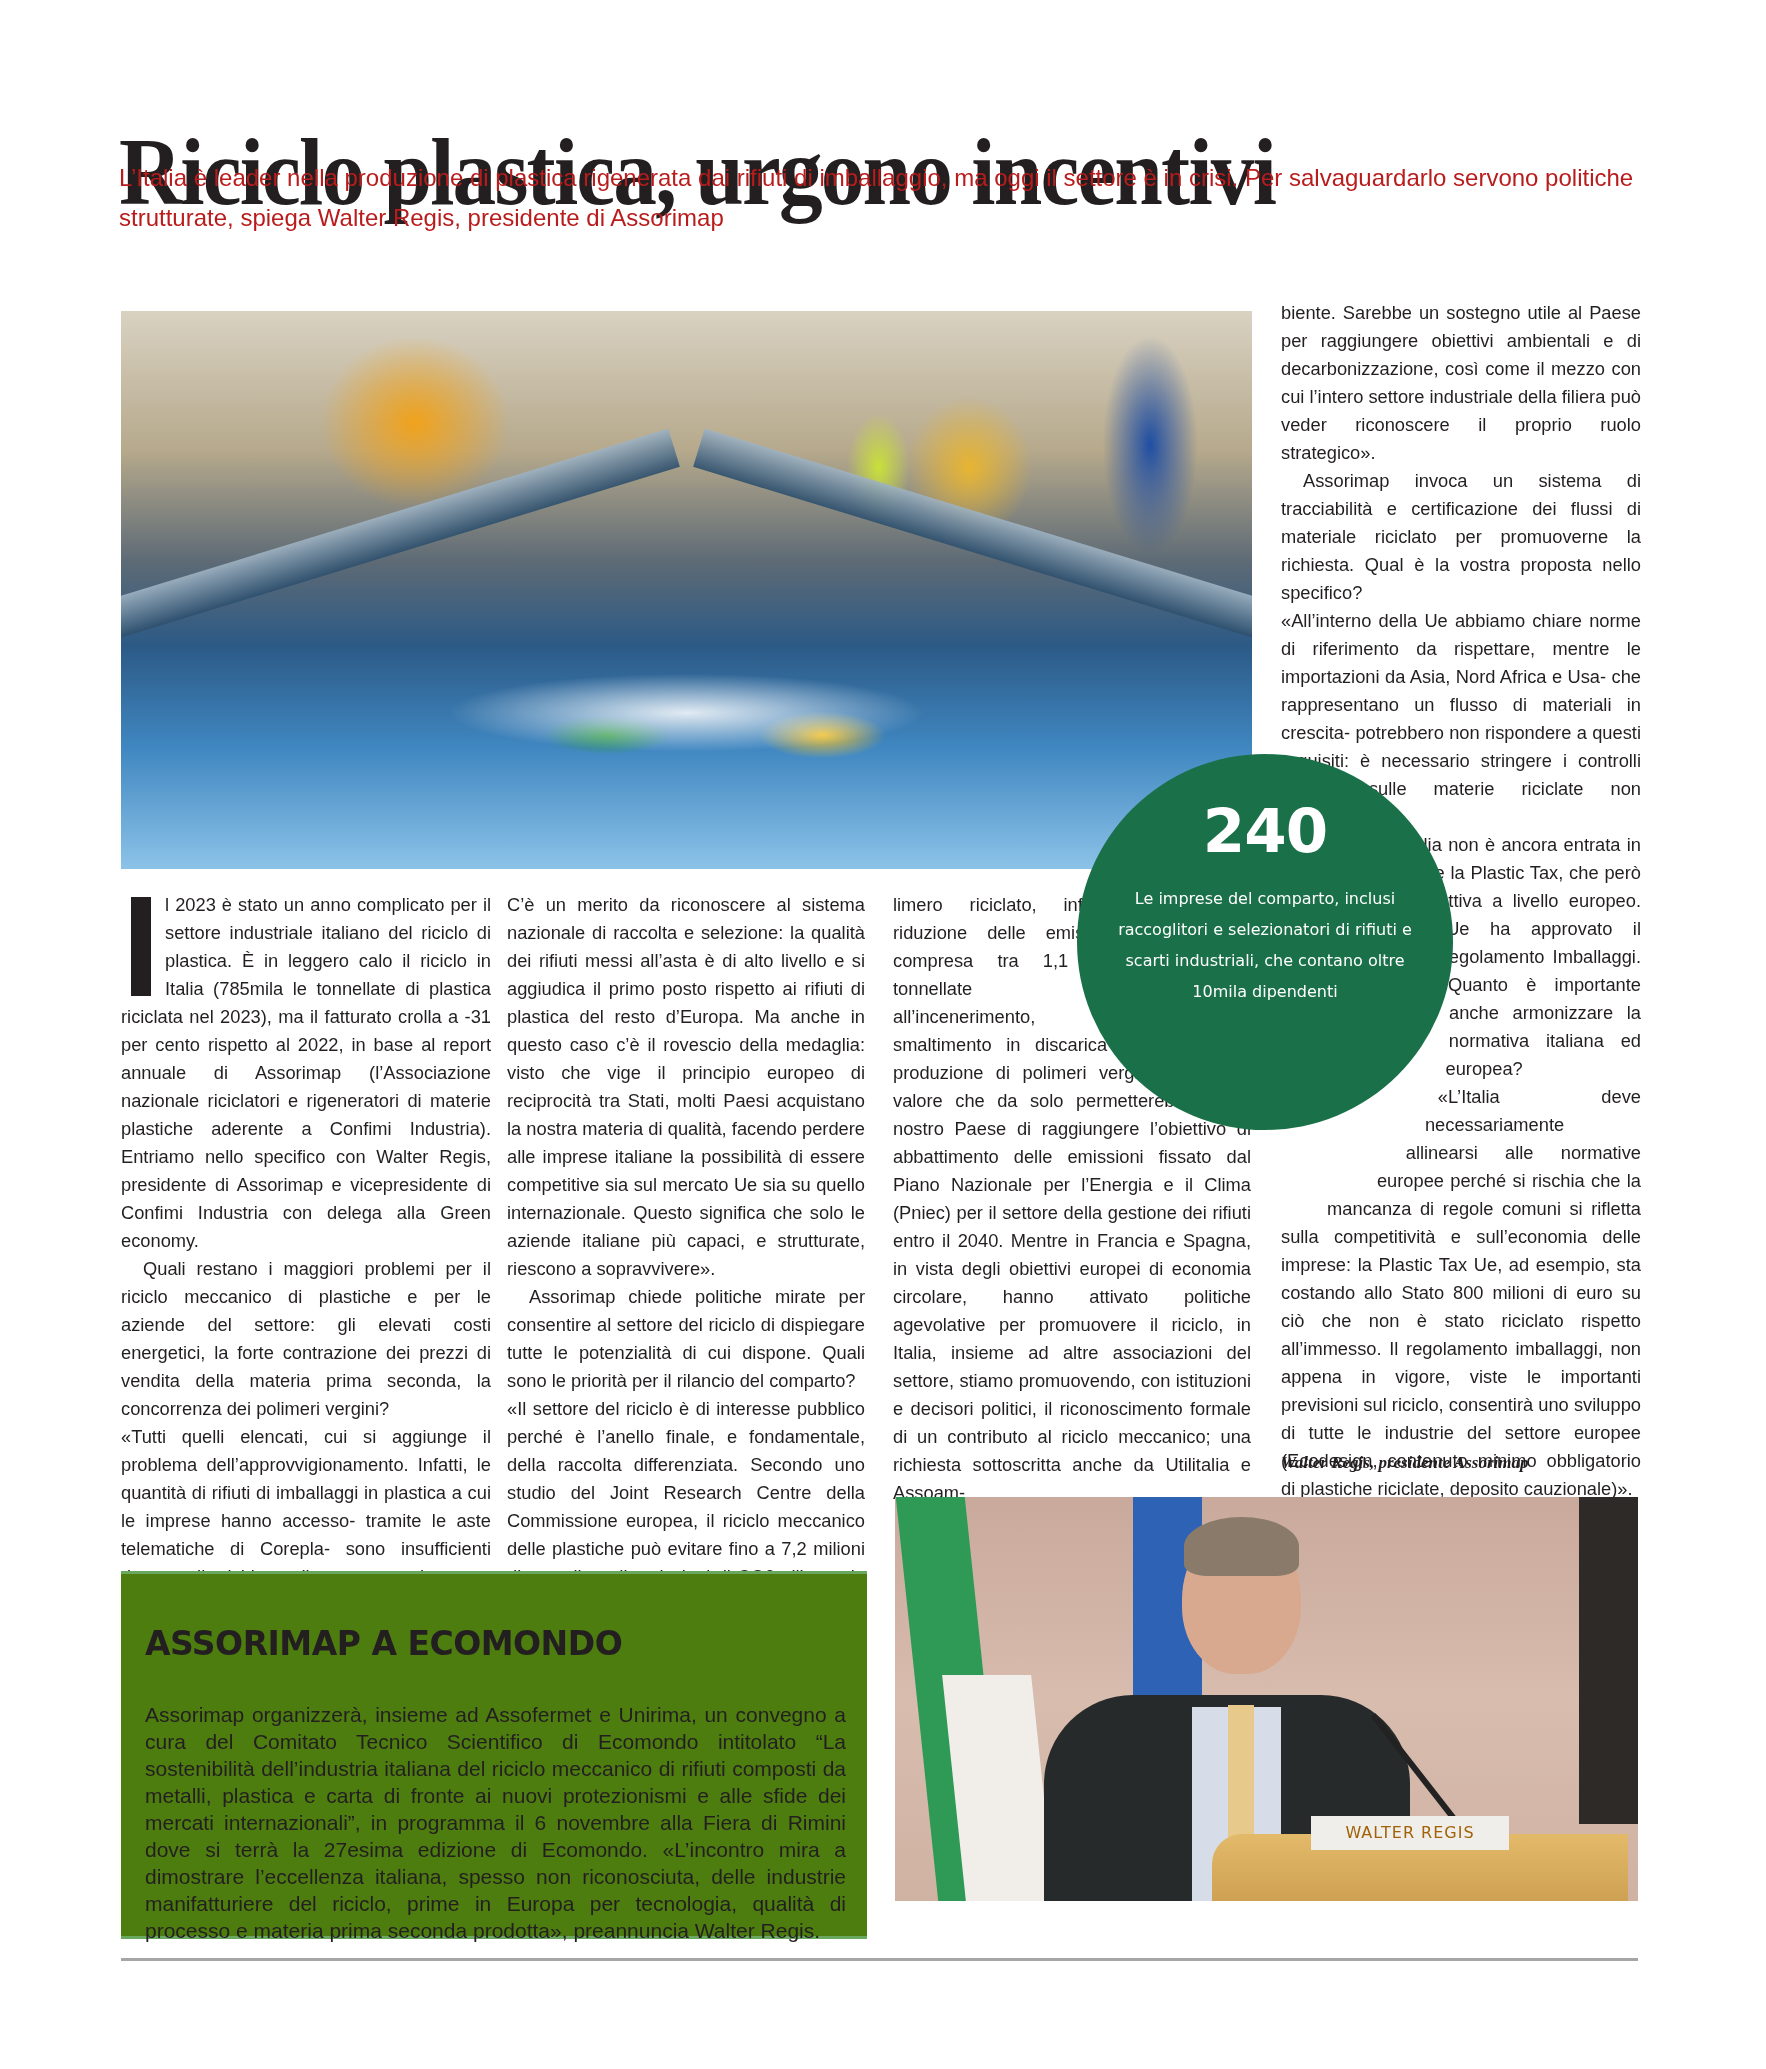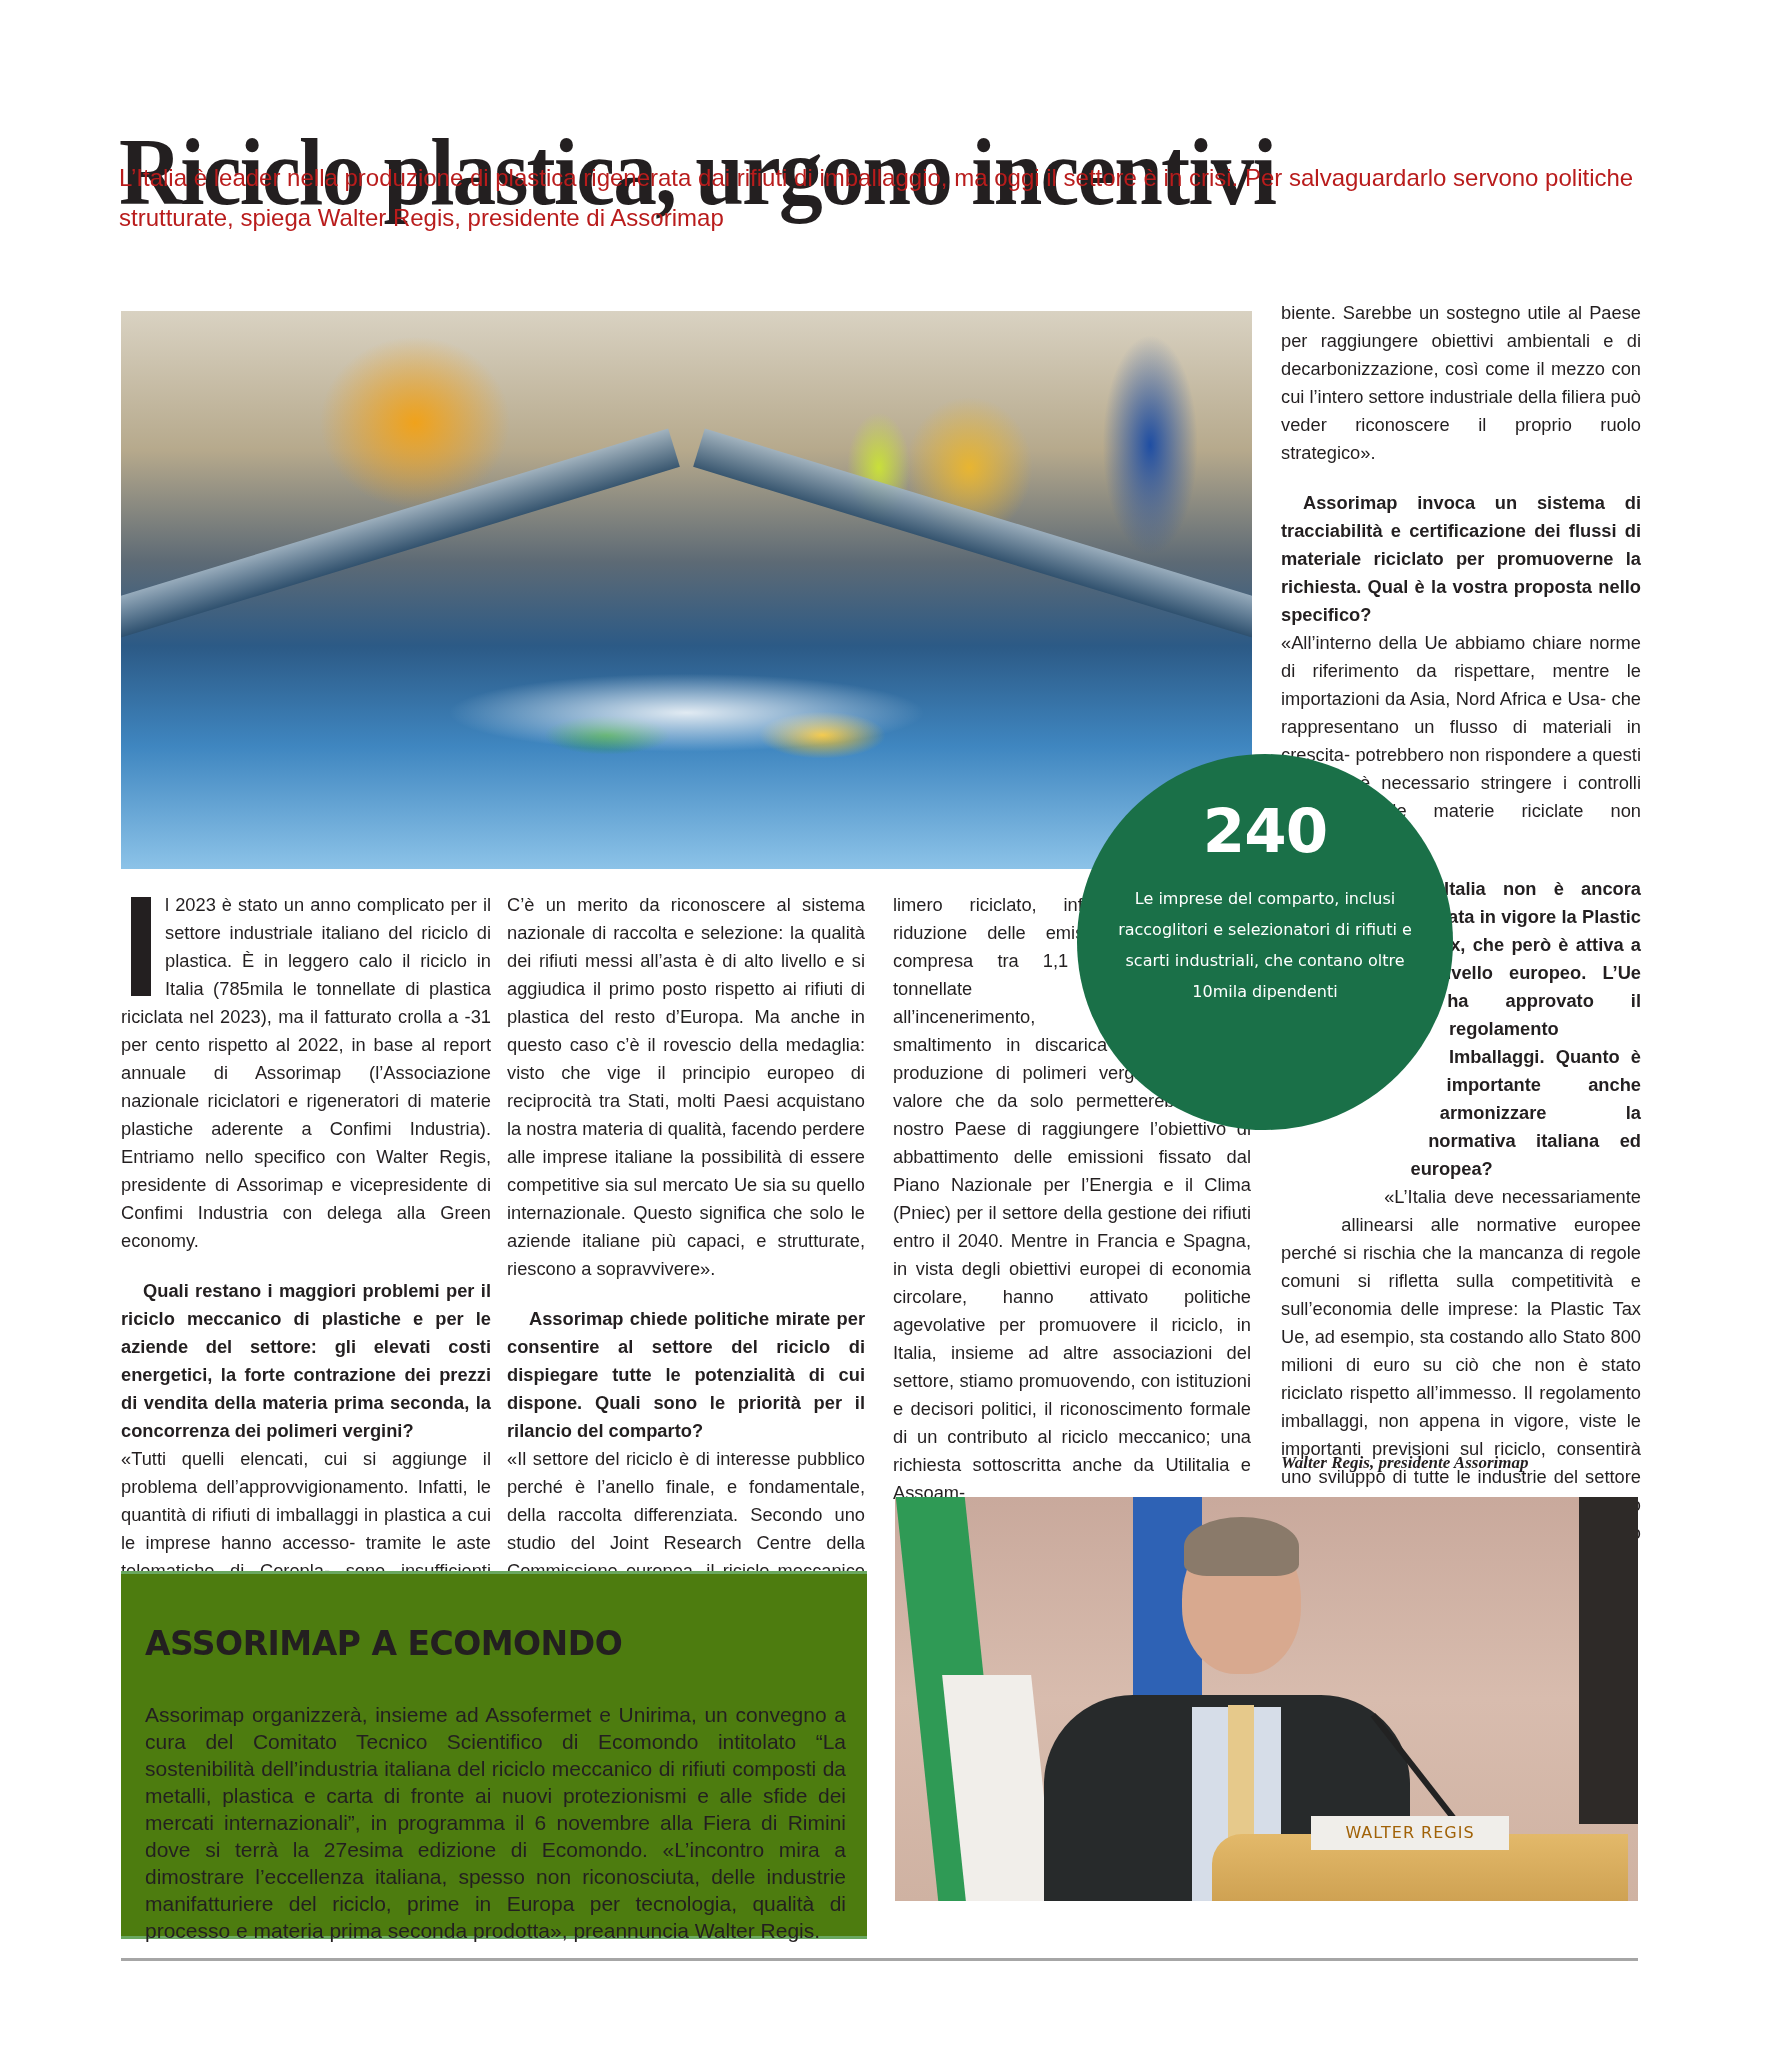--- a/index.html
+++ b/index.html
@@ -29,21 +29,21 @@
       linear-gradient(180deg, #d9d2c2 0%, #b6a98c 25%, #5d6a75 45%, #2c5a86 60%, #3f86c0 78%, #8cc3e8 100%);
   }
   .photo1 .rail-l { position: absolute; left: -40px; top: 297px; width: 614px; height: 40px; background: linear-gradient(180deg,#9fb3c3,#2d4f6d); transform: rotate(-17deg); transform-origin: left top; opacity: 0.9; }
   .photo1 .rail-r { position: absolute; right: -40px; top: 297px; width: 614px; height: 40px; background: linear-gradient(180deg,#9fb3c3,#2d4f6d); transform: rotate(17deg); transform-origin: right top; opacity: 0.9; }
   .col {
     font-family: "Liberation Sans", "DejaVu Sans", sans-serif;
     font-size: 18.3px; line-height: 28px; color: #231f20; text-align: justify;
     hyphens: auto;
   }
   .col p { margin: 0; }
-  .col .q { font-weight: bold; text-indent: 22px; margin-top: 22px; }
+  .col .q { font-weight: normal; text-indent: 22px; }
   .c1 { left: 121px; top: 891px; width: 370px; }
   .c2 { left: 507px; top: 891px; width: 358px; }
   .c3 { left: 893px; top: 891px; width: 358px; }
   .c4 { left: 1281px; top: 299px; width: 360px; }
   .dropcap {
     float: left; width: 20px; height: 99px; background: #231f20; margin: 6px 14px 0 10px;
   }
   .shape-circle-left {
     float: right; width: 248px; height: 277px;
     shape-outside: circle(188px at 337px 50px);

